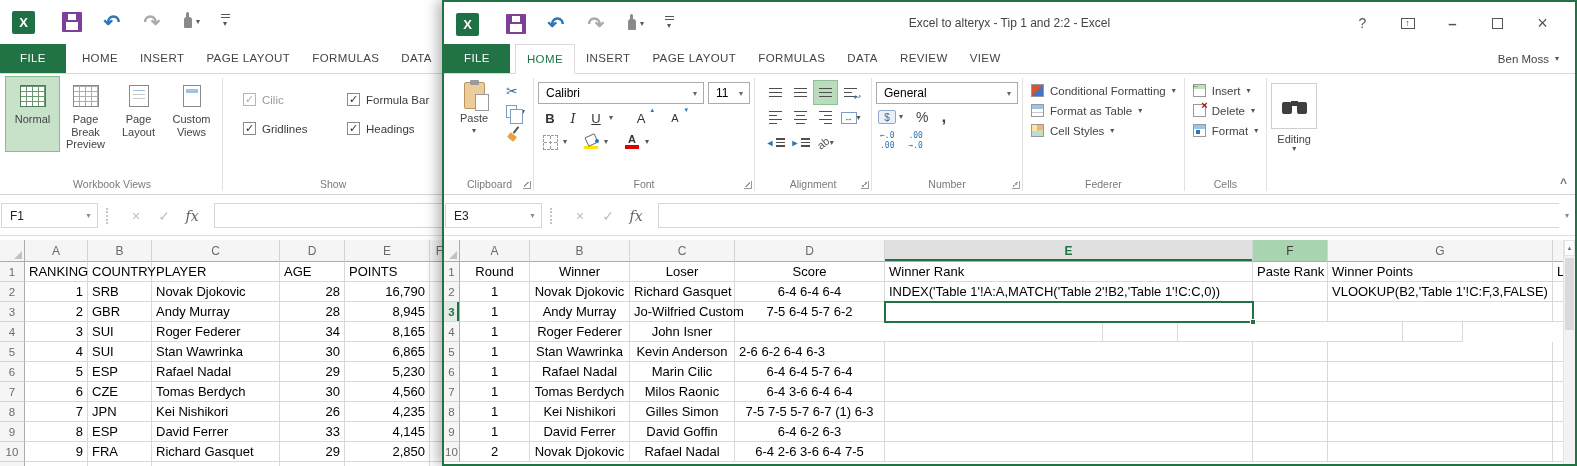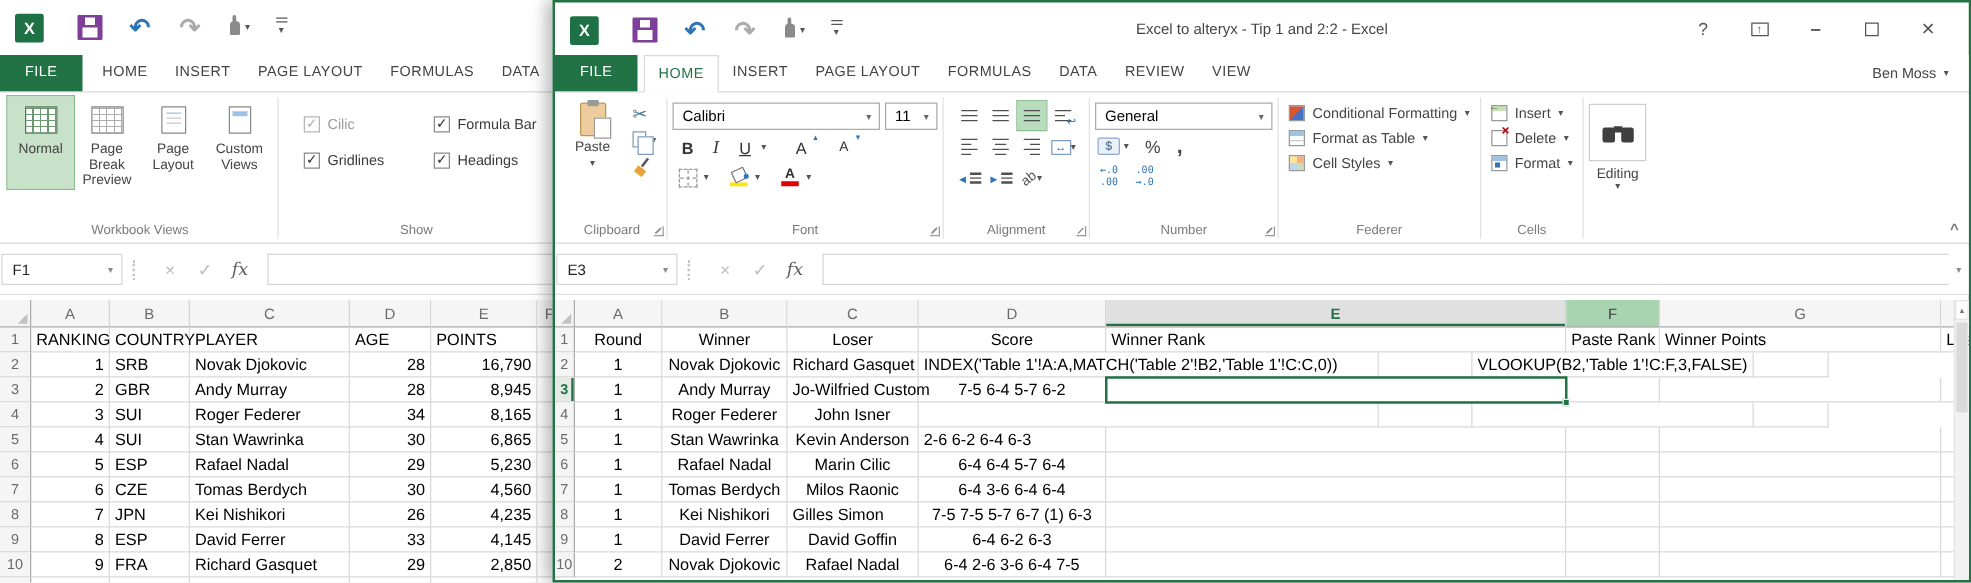--- a/index.html
+++ b/index.html
@@ -710,20 +710,21 @@
         <div class="cell" style="width: 368px; text-align: left;">Winner Rank</div>
         <div class="cell" style="width: 75px; text-align: left;">Paste Rank</div>
         <div class="cell" style="width: 225px; text-align: left;">Winner Points</div>
         <div class="cell" style="width: 60px; text-align: left;">Loser Points</div>
       </div>
       <div class="srow">
         <div class="rhd" style="width: 16px;">2</div>
         <div class="cell" style="width: 70px; text-align: center;">1</div>
         <div class="cell" style="width: 100px; text-align: center;">Novak Djokovic</div>
         <div class="cell" style="width: 105px; text-align: center;">Richard Gasquet</div>
+        <div class="cell" style="width: 150px; text-align: center;">6-4 6-4 6-4</div>
         <div class="cell" style="width: 368px; text-align: left;">INDEX('Table 1'!A:A,MATCH('Table 2'!B2,'Table 1'!C:C,0))</div>
         <div class="cell" style="width: 75px; text-align: left;"></div>
         <div class="cell" style="width: 225px; text-align: left;">VLOOKUP(B2,'Table 1'!C:F,3,FALSE)</div>
         <div class="cell" style="width: 60px; text-align: left;"></div>
       </div>
       <div class="srow">
         <div class="rhd rhd-sel" style="width: 16px;">3</div>
         <div class="cell" style="width: 70px; text-align: center;">1</div>
         <div class="cell" style="width: 100px; text-align: center;">Andy Murray</div>
         <div class="cell" style="width: 105px; text-align: center;">Jo-Wilfried Custom</div>
@@ -773,21 +774,21 @@
         <div class="cell" style="width: 150px; text-align: center;">6-4 3-6 6-4 6-4</div>
         <div class="cell" style="width: 368px; text-align: left;"></div>
         <div class="cell" style="width: 75px; text-align: left;"></div>
         <div class="cell" style="width: 225px; text-align: left;"></div>
         <div class="cell" style="width: 60px; text-align: left;"></div>
       </div>
       <div class="srow">
         <div class="rhd" style="width: 16px;">8</div>
         <div class="cell" style="width: 70px; text-align: center;">1</div>
         <div class="cell" style="width: 100px; text-align: center;">Kei Nishikori</div>
-        <div class="cell" style="width: 105px; text-align: left;">Gilles Simon</div>
+        <div class="cell" style="width: 105px; text-align: center;">Gilles Simon</div>
         <div class="cell" style="width: 150px; text-align: center;">7-5 7-5 5-7 6-7 (1) 6-3</div>
         <div class="cell" style="width: 368px; text-align: left;"></div>
         <div class="cell" style="width: 75px; text-align: left;"></div>
         <div class="cell" style="width: 225px; text-align: left;"></div>
         <div class="cell" style="width: 60px; text-align: left;"></div>
       </div>
       <div class="srow">
         <div class="rhd" style="width: 16px;">9</div>
         <div class="cell" style="width: 70px; text-align: center;">1</div>
         <div class="cell" style="width: 100px; text-align: center;">David Ferrer</div>

